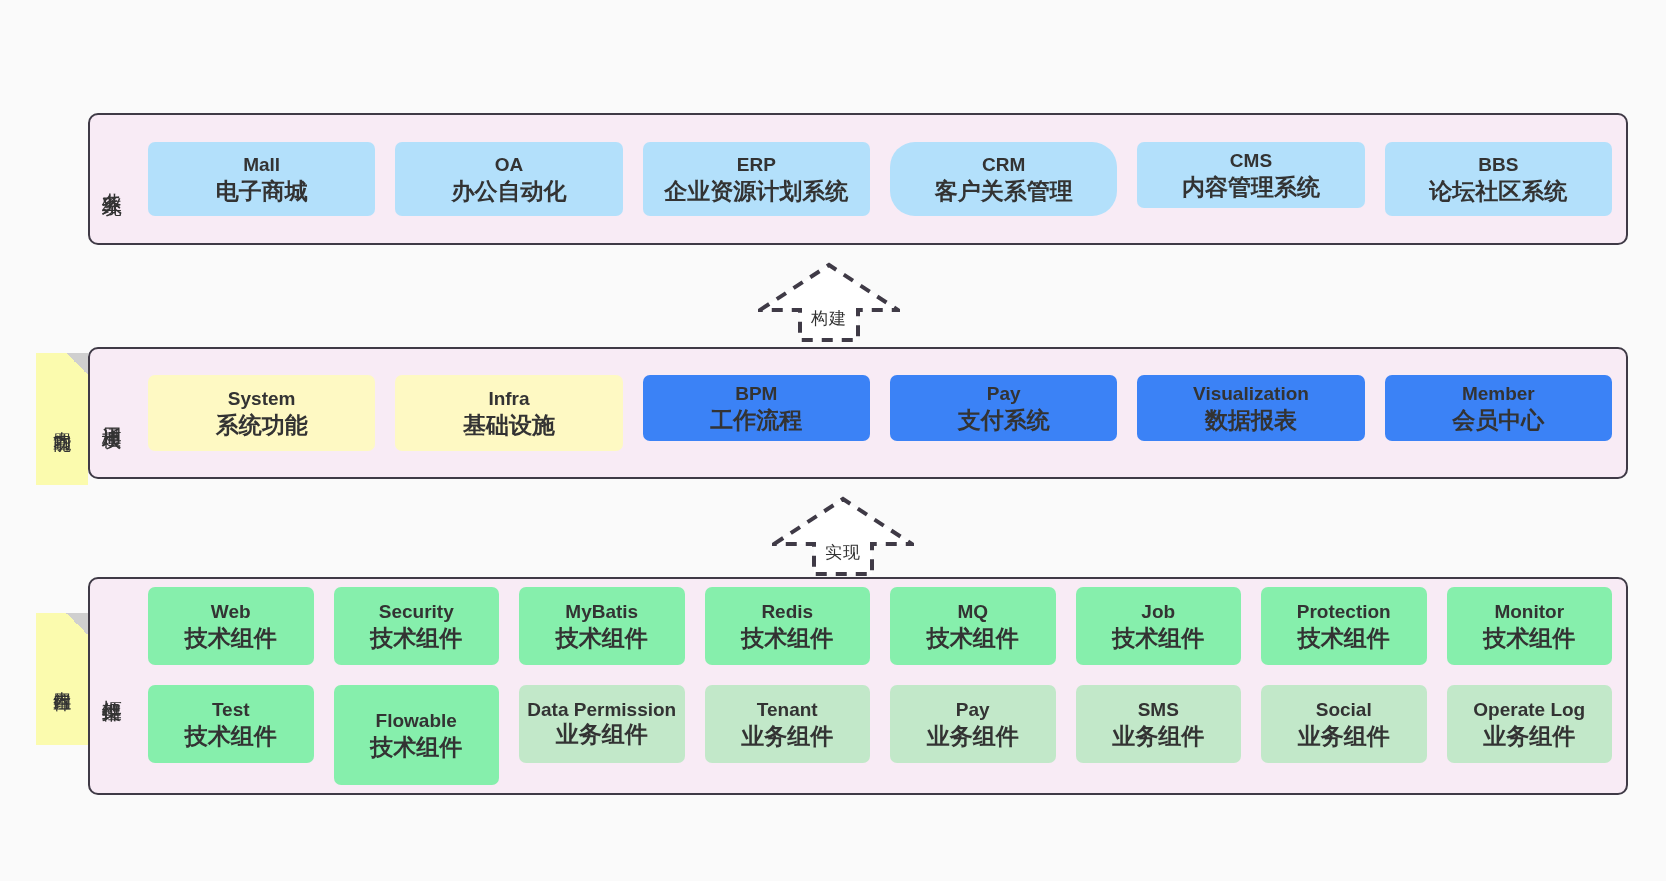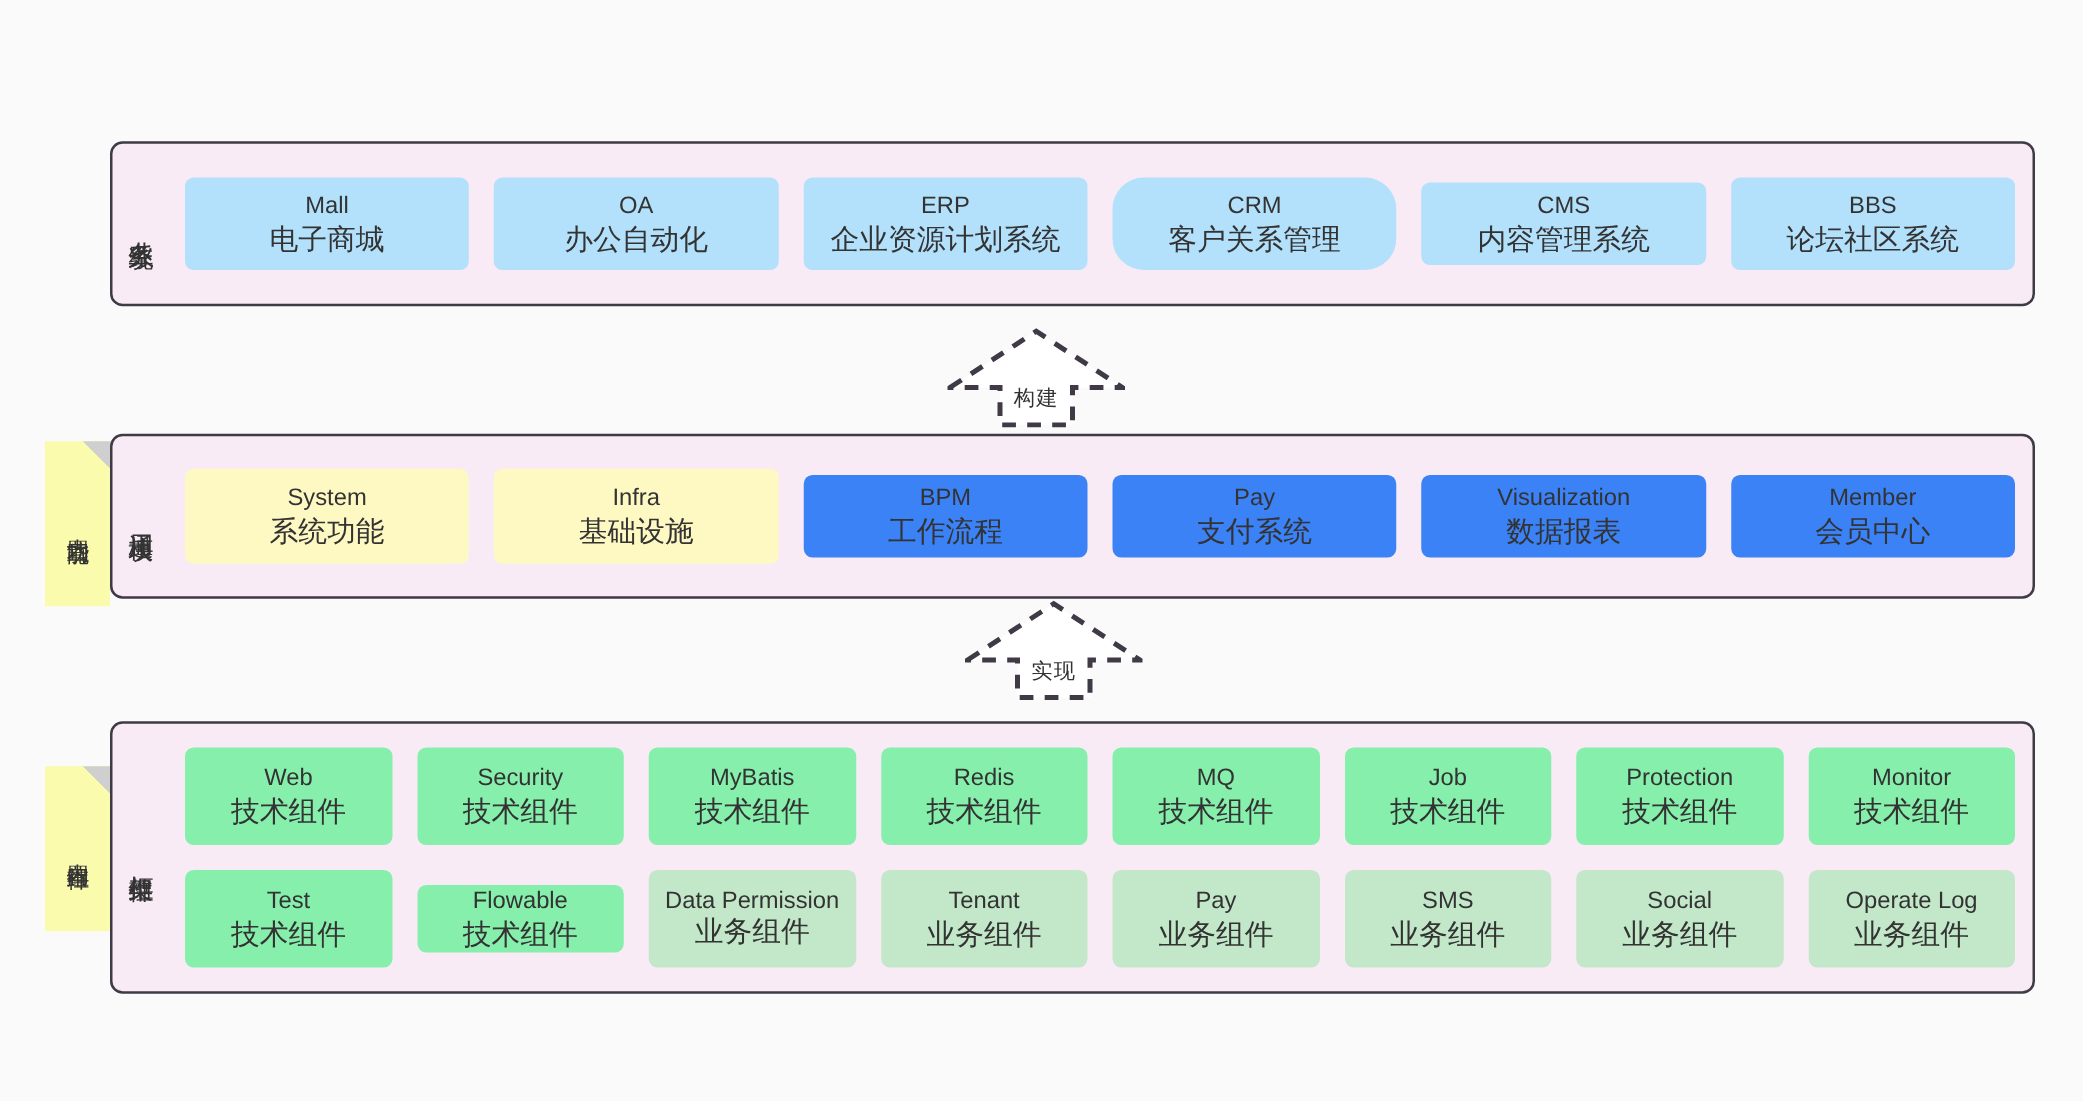--- a/index.html
+++ b/index.html
@@ -38,21 +38,22 @@
     flex: 1 1 auto;
     display: flex;
     flex-direction: column;
     justify-content: center;
     gap: 20px;
     padding: 0 14px;
   }
   .row {
     display: flex;
     gap: 20px;
-    align-items: center;
+    align-items: flex-start;
+    font-weight: bold;
   }
   .cell {
     flex: 1 1 0;
     border-radius: 7px;
     display: flex;
     flex-direction: column;
     align-items: center;
     justify-content: center;
     text-align: center;
     color: #333;
@@ -178,21 +179,21 @@
           <span class="cn">数据报表</span>
         </div>
         <div class="cell c-pink" style="height:66px;">
           <span class="en">Member</span>
           <span class="cn">会员中心</span>
         </div>
       </div>
     </div>
   </div>
 
-  <div class="uparrow" style="left:772px; top:480px; width:142px; height:80px;">
+  <div class="uparrow" style="left:772px; top:496px; width:142px; height:80px;">
     <svg width="142" height="80" viewBox="0 0 142 80" aria-hidden="true">
       <path d="M 2 48 L 71 3 L 140 48 L 100 48 L 100 78 L 42 78 L 42 48 Z" fill="#ffffff" stroke="#3f3a46" stroke-width="4" stroke-dasharray="11 9" stroke-linejoin="miter"></path>
     </svg>
     <div class="lbl" style="bottom:12px;">实现</div>
   </div>
 
   <div class="sticky" style="left:36px; top:613px; width:52px; height:132px;">
     <span>内置组件</span>
   </div>
   <div class="layer" id="layer-framework" style="left:88px; top:577px; width:1540px; height:218px;">
@@ -232,21 +233,21 @@
           <span class="en">Monitor</span>
           <span class="cn">技术组件</span>
         </div>
       </div>
 
       <div class="row">
         <div class="cell c-green" style="height:78px;">
           <span class="en">Test</span>
           <span class="cn">技术组件</span>
         </div>
-        <div class="cell c-green" style="height:54px;">
+        <div class="cell c-green" style="height:100px;">
           <span class="en">Flowable</span>
           <span class="cn">技术组件</span>
         </div>
         <div class="cell c-lightgreen" style="height:78px;">
           <span class="en" style="line-height:1.06;">Data Permission</span>
           <span class="cn">业务组件</span>
         </div>
         <div class="cell c-lightgreen" style="height:78px;">
           <span class="en">Tenant</span>
           <span class="cn">业务组件</span>

